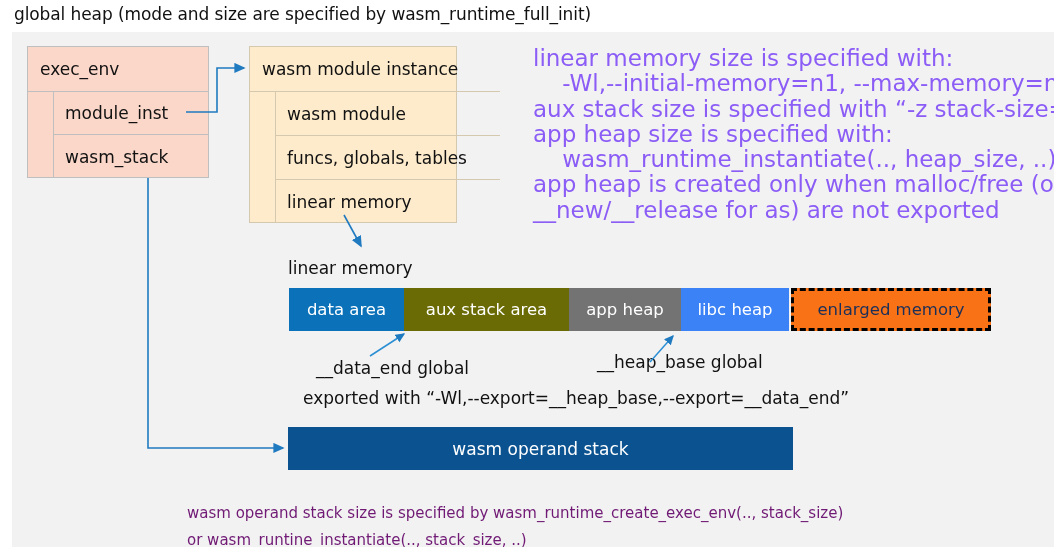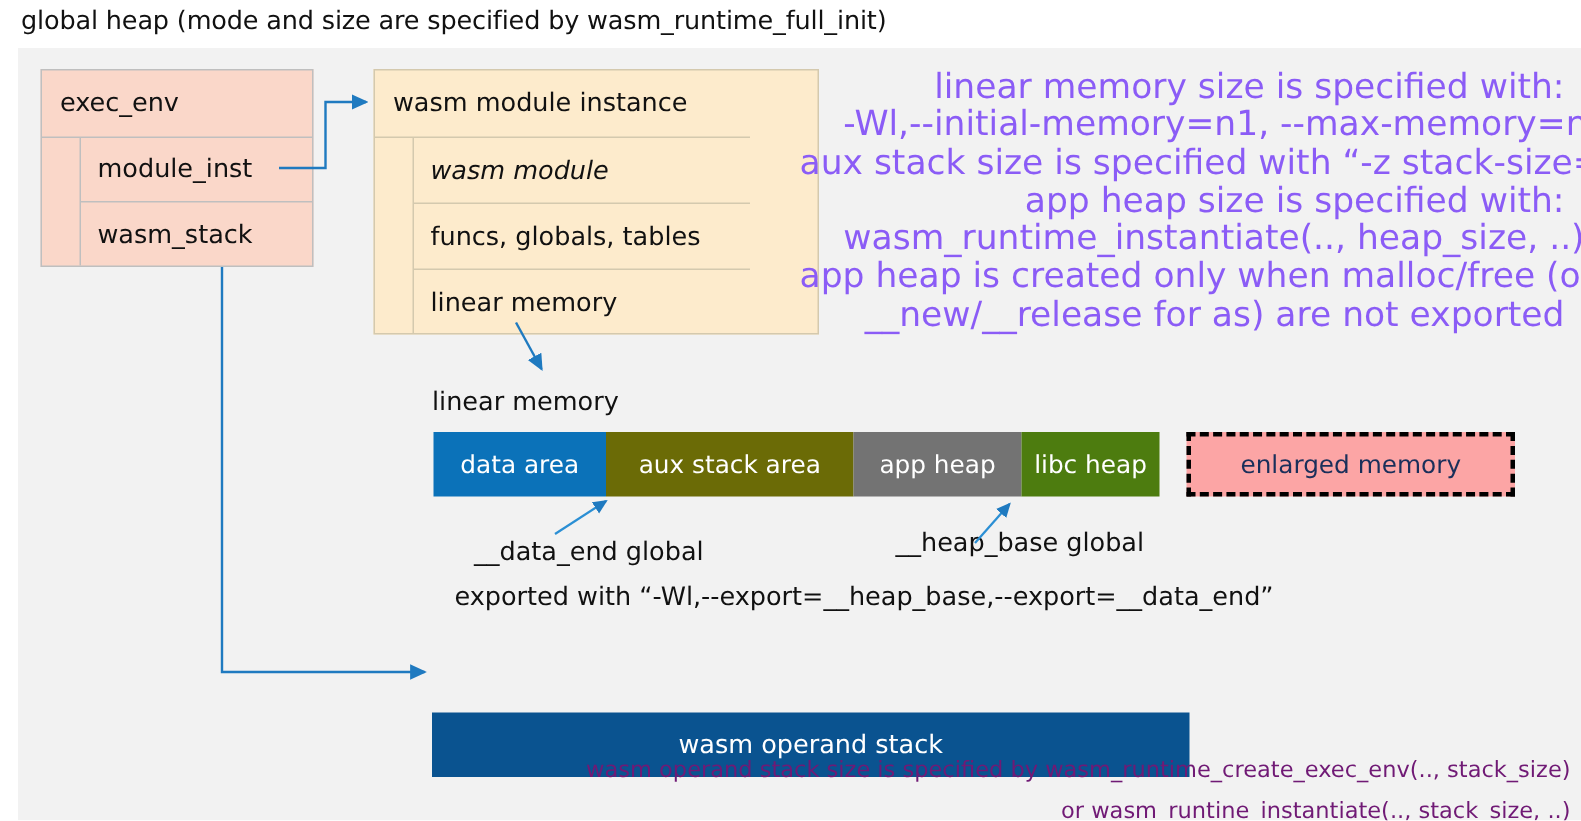--- a/index.html
+++ b/index.html
@@ -18,21 +18,21 @@
     overflow: hidden;
   }
   #gray-panel {
     position: absolute;
     left: 12px;
     top: 32px;
     width: 1042px;
     height: 515px;
     background: #f2f2f2;
   }
-  .abs { position: absolute; text-align: right; }
+  .abs { position: absolute; }
 
   
   #diagram-title {
     left: 14px;
     top: 4px;
     font-size: 17px;
     color: #111111;
     letter-spacing: -0.1px;
     white-space: nowrap;
   }
@@ -81,21 +81,21 @@
     color: #111;
     white-space: nowrap;
   }
   #ee-module-inst { top: 45px; border-bottom: 1px solid #bfbfbf; }
   #ee-wasm-stack  { top: 88px; }
 
   
   #wmi-box {
     left: 249px;
     top: 46px;
-    width: 297px;
+    width: 208px;
     height: 177px;
     border: 1px solid #d4c9ae;
     background: #fdebcc;
     box-sizing: border-box;
   }
   #wmi-header {
     left: 0px; top: 0px;
     width: 250px; height: 45px;
     border-bottom: 1px solid #d4c9ae;
     box-sizing: border-box;
@@ -113,21 +113,21 @@
   .wmi-row {
     left: 26px;
     width: 224px;
     height: 44px;
     box-sizing: border-box;
     display: flex; align-items: center;
     padding-left: 11px;
     font-size: 17px; color: #111;
     white-space: nowrap;
   }
-  #wmi-row-0 { top: 45px;  border-bottom: 1px solid #d4c9ae; font-style: italic; }
+  #wmi-row-0 { top: 45px;  border-bottom: 1px solid #d4c9ae; }
   #wmi-row-1 { top: 89px;  border-bottom: 1px solid #d4c9ae; }
   #wmi-row-2 { top: 133px; }
 
   
   #right-note {
     left: 533px;
     top: 46px;
     width: 510px;
     font-size: 23px;
     line-height: 25.3px;
@@ -158,24 +158,24 @@
     align-items: center;
     justify-content: center;
     font-size: 16.5px;
     color: #ffffff;
     white-space: nowrap;
     box-sizing: border-box;
   }
   #seg-data     { left: 0px;   width: 115px; background: #0b72b9; }
   #seg-aux      { left: 115px; width: 165px; background: #6b6b06; }
   #seg-appheap  { left: 280px; width: 112px; background: #737373; }
-  #seg-libcheap { left: 392px; width: 92px; background: #4d7c0f; }
+  #seg-libcheap { left: 392px; width: 108px; background: #3b82f6; }
   #seg-enlarged {
-    left: 502px; width: 219px;
-    background: #fca5a5;
+    left: 502px; width: 200px;
+    background: #f97316;
     color: #1a2f5a;
     border: 3px dashed #000000;
   }
 
   
   #ann-data-end {
     left: 316px; top: 358px;
     font-size: 17px; color: #111; white-space: nowrap;
   }
   #ann-heap-base {
@@ -192,21 +192,20 @@
     left: 288px;
     top: 427px;
     width: 505px;
     height: 43px;
     background: #0a5390;
     display: flex;
     align-items: center;
     justify-content: center;
     color: #ffffff;
     font-size: 17px;
-    margin-top: 48px;
   }
 
   
   #bottom-note {
     left: 187px;
     top: 480px;
     width: 860px;
     font-size: 15px;
     line-height: 27px;
     color: #701a75;

